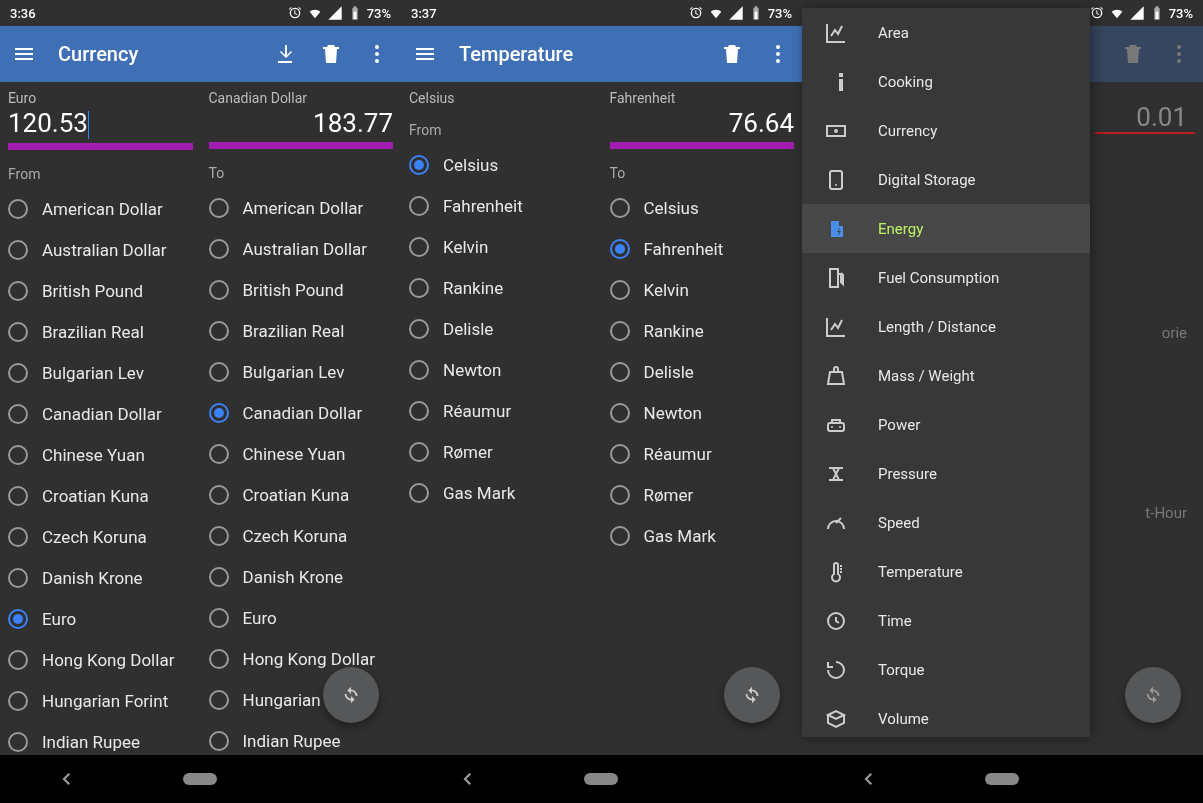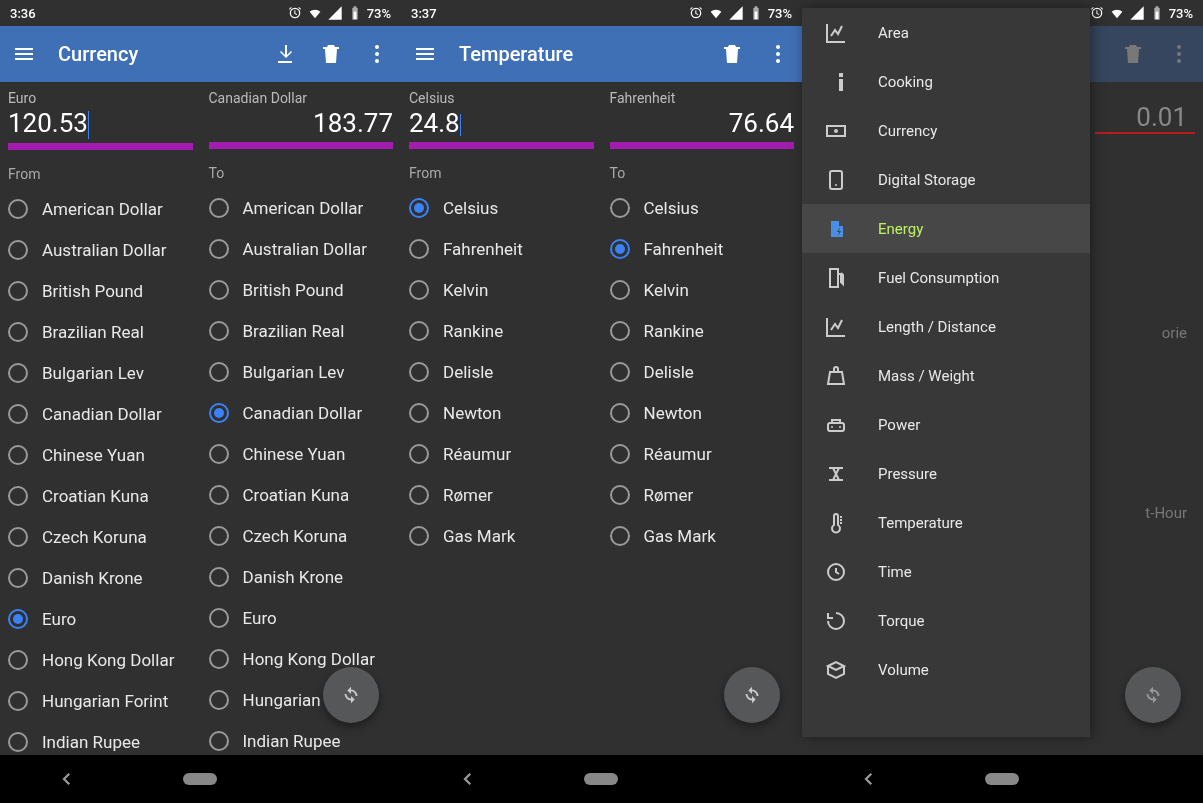--- a/index.html
+++ b/index.html
@@ -276,21 +276,20 @@
           <svg viewBox="0 0 24 24" fill="#fff">
             <circle cx="12" cy="5" r="2"></circle>
             <circle cx="12" cy="12" r="2"></circle>
             <circle cx="12" cy="19" r="2"></circle>
           </svg>
         </div>
   </div>
   <div class="content">
     <div class="col">
       <div class="unit-label">Celsius</div>
-      <div class="value-input value-left"><span>24.8</span><span class="cursor small"></span></div>
       <div class="col-label">From</div>
       <div class="radio-list" id="p2-from">
             <div class="radio-item selected">
               <div class="radio-circle"></div>
               <span>Celsius</span>
             </div>
             <div class="radio-item">
               <div class="radio-circle"></div>
               <span>Fahrenheit</span>
             </div>
@@ -509,20 +508,28 @@
           </div>
           <span>Power</span>
         </div>
         <div class="drawer-item">
           <div class="d-icon">
             <svg viewBox="0 0 24 24" fill="#ccc">
               <path d="M5 6h14M5 18h14M9 6l3 6 3-6M9 18l3-6 3 6" stroke="#ccc" fill="none" stroke-width="2"></path>
             </svg>
           </div>
           <span>Pressure</span>
+        </div>
+        <div class="drawer-item">
+          <div class="d-icon">
+            <svg viewBox="0 0 24 24" fill="#ccc">
+              <path d="M4 18a8 8 0 1116 0M12 12l5-5" stroke="#ccc" fill="none" stroke-width="2"></path>
+            </svg>
+          </div>
+          <span>Speed</span>
         </div>
         <div class="drawer-item">
           <div class="d-icon">
             <svg viewBox="0 0 24 24" fill="#ccc">
               <path d="M12 3a2 2 0 00-2 2v9a4 4 0 104 0V5a2 2 0 00-2-2zM16 6h2M16 9h2M16 12h2" stroke="#ccc" fill="none" stroke-width="2"></path>
             </svg>
           </div>
           <span>Temperature</span>
         </div>
         <div class="drawer-item">

